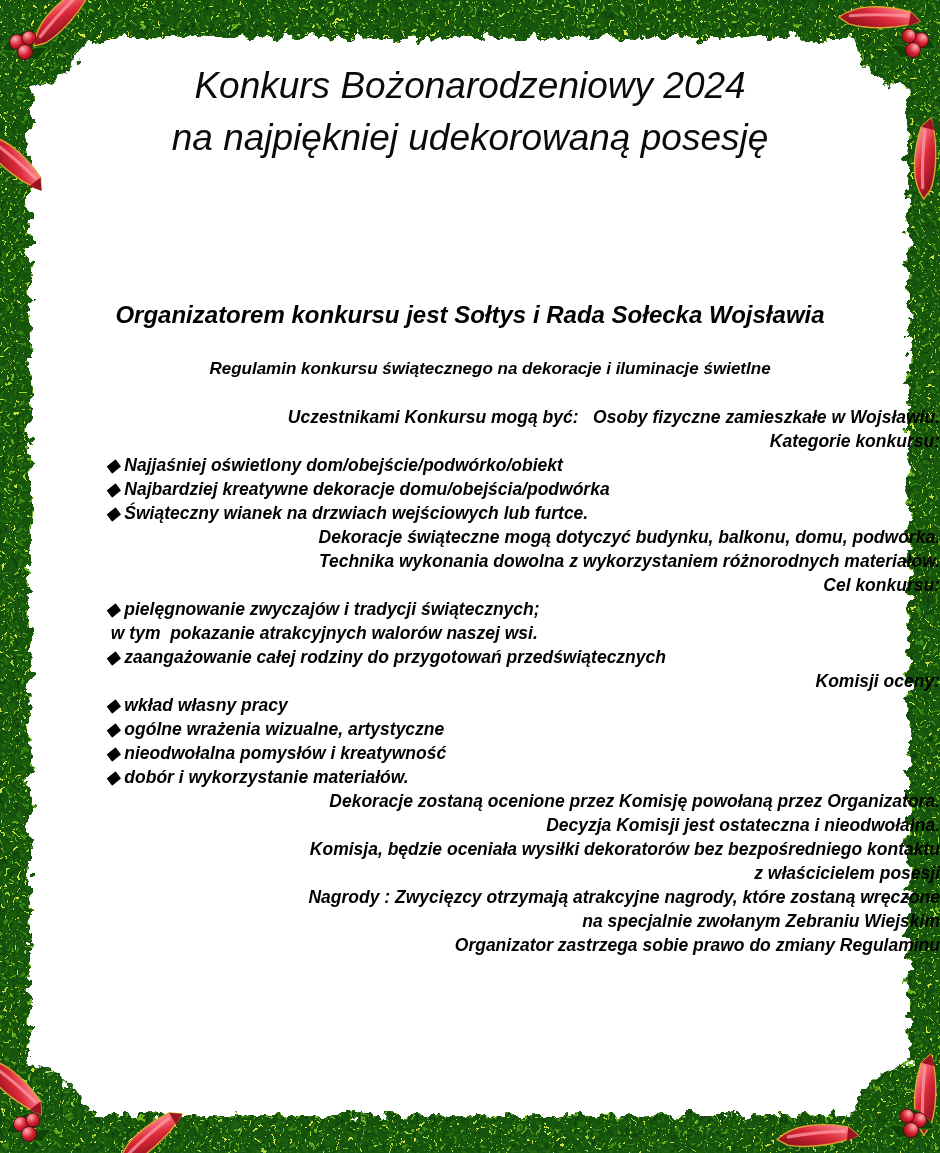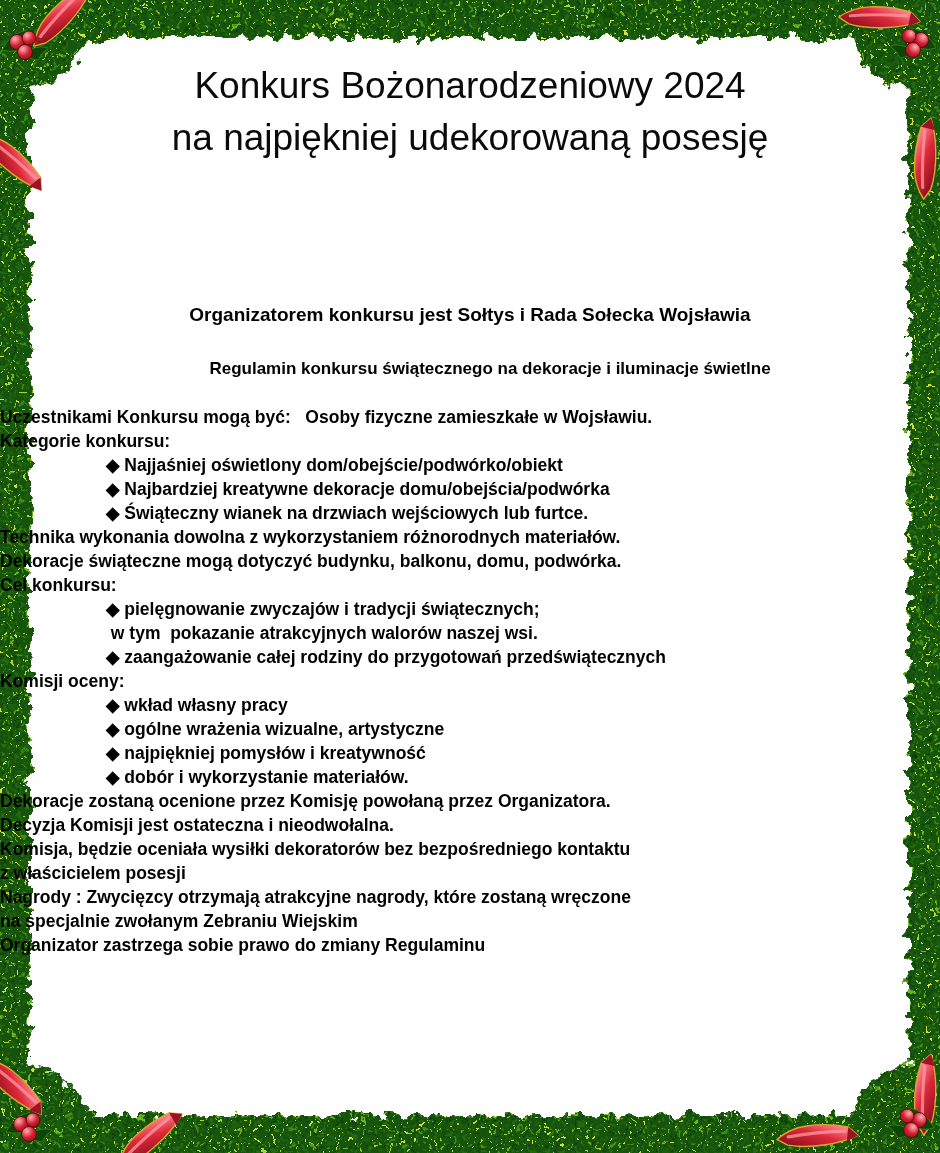--- a/index.html
+++ b/index.html
@@ -1,27 +1,27 @@
 <!DOCTYPE html>
 <html lang="pl"><head>
 <meta charset="utf-8">
 <style>
   html,body{margin:0;padding:0;background:#fff;}
   .page{
     position:relative;width:940px;height:1153px;background:#ffffff;
-    overflow:hidden;font-family:"Liberation Sans",sans-serif;color:#000;
+    overflow:hidden;font-family:"Liberation Sans",sans-serif;color:#000;font-style:italic;
   }
   .border-svg{position:absolute;left:0;top:0;width:940px;height:1153px;z-index:1;}
   .content{position:absolute;left:0;top:0;width:940px;height:1153px;z-index:2;}
   .title{margin-top:60px;text-align:center;font-size:37px;line-height:52px;font-weight:400;color:#0a0a0a;}
-  .organizer{margin-top:138px;text-align:center;font-weight:700;font-size:19px;line-height:26px;}
+  .organizer{margin-top:138px;text-align:center;font-weight:700;font-size:24px;line-height:26px;}
   .regulations{margin-top:28px;text-align:center;font-weight:700;font-size:17px;line-height:25px;padding-left:40px;}
   .body-lines{margin-top:24px;font-weight:700;font-size:17.5px;line-height:24px;}
   .line{white-space:pre;}
-  .line.center{text-align:left;}
+  .line.center{text-align:right;}
   .line.left{margin-left:106px;text-align:left;}
 </style>
 </head>
 <body>
 
 <div class="page">
 
   <svg class="border-svg" width="940" height="1153" viewBox="0 0 940 1153" aria-hidden="true">
     <defs>
       <pattern id="gpat" width="16" height="14" patternUnits="userSpaceOnUse">
@@ -100,30 +100,30 @@
     <div class="organizer">Organizatorem konkursu jest Sołtys i Rada Sołecka Wojsławia</div>
 
     <div class="regulations">Regulamin konkursu świątecznego na dekoracje i iluminacje świetlne</div>
 
     <div class="body-lines">
       <div class="line center">Uczestnikami Konkursu mogą być:   Osoby fizyczne zamieszkałe w Wojsławiu.</div>
       <div class="line center">Kategorie konkursu:</div>
       <div class="line left">◆ Najjaśniej oświetlony dom/obejście/podwórko/obiekt</div>
       <div class="line left">◆ Najbardziej kreatywne dekoracje domu/obejścia/podwórka</div>
       <div class="line left">◆ Świąteczny wianek na drzwiach wejściowych lub furtce.</div>
+      <div class="line center">Dekoracje świąteczne mogą dotyczyć budynku, balkonu, domu, podwórka.</div>
       <div class="line center">Technika wykonania dowolna z wykorzystaniem różnorodnych materiałów.</div>
-      <div class="line center">Dekoracje świąteczne mogą dotyczyć budynku, balkonu, domu, podwórka.</div>
       <div class="line center">Cel konkursu:</div>
       <div class="line left">◆ pielęgnowanie zwyczajów i tradycji świątecznych;</div>
       <div class="line left"> w tym  pokazanie atrakcyjnych walorów naszej wsi.</div>
       <div class="line left">◆ zaangażowanie całej rodziny do przygotowań przedświątecznych</div>
       <div class="line center">Komisji oceny:</div>
       <div class="line left">◆ wkład własny pracy</div>
       <div class="line left">◆ ogólne wrażenia wizualne, artystyczne</div>
-      <div class="line left">◆ najpiękniej pomysłów i kreatywność</div>
+      <div class="line left">◆ nieodwołalna pomysłów i kreatywność</div>
       <div class="line left">◆ dobór i wykorzystanie materiałów.</div>
       <div class="line center">Dekoracje zostaną ocenione przez Komisję powołaną przez Organizatora.</div>
       <div class="line center">Decyzja Komisji jest ostateczna i nieodwołalna.</div>
       <div class="line center">Komisja, będzie oceniała wysiłki dekoratorów bez bezpośredniego kontaktu</div>
       <div class="line center">z właścicielem posesji</div>
       <div class="line center">Nagrody : Zwycięzcy otrzymają atrakcyjne nagrody, które zostaną wręczone</div>
       <div class="line center">na specjalnie zwołanym Zebraniu Wiejskim</div>
       <div class="line center">Organizator zastrzega sobie prawo do zmiany Regulaminu</div>
     </div>
 

